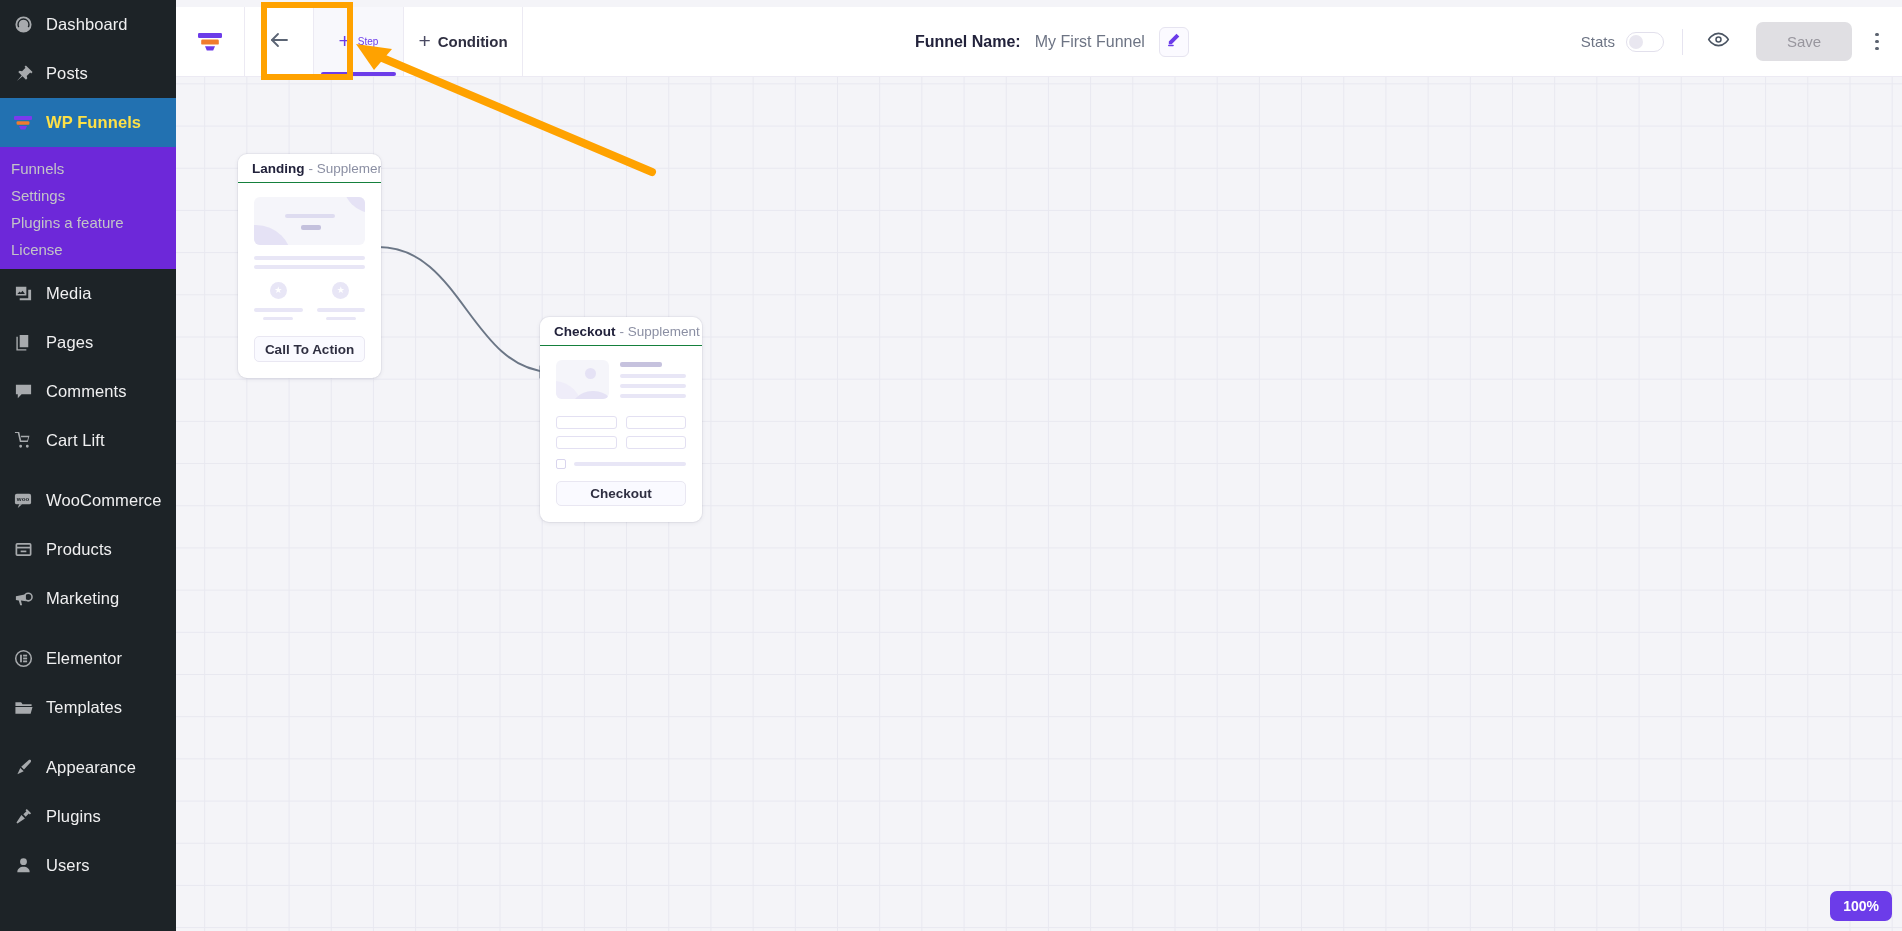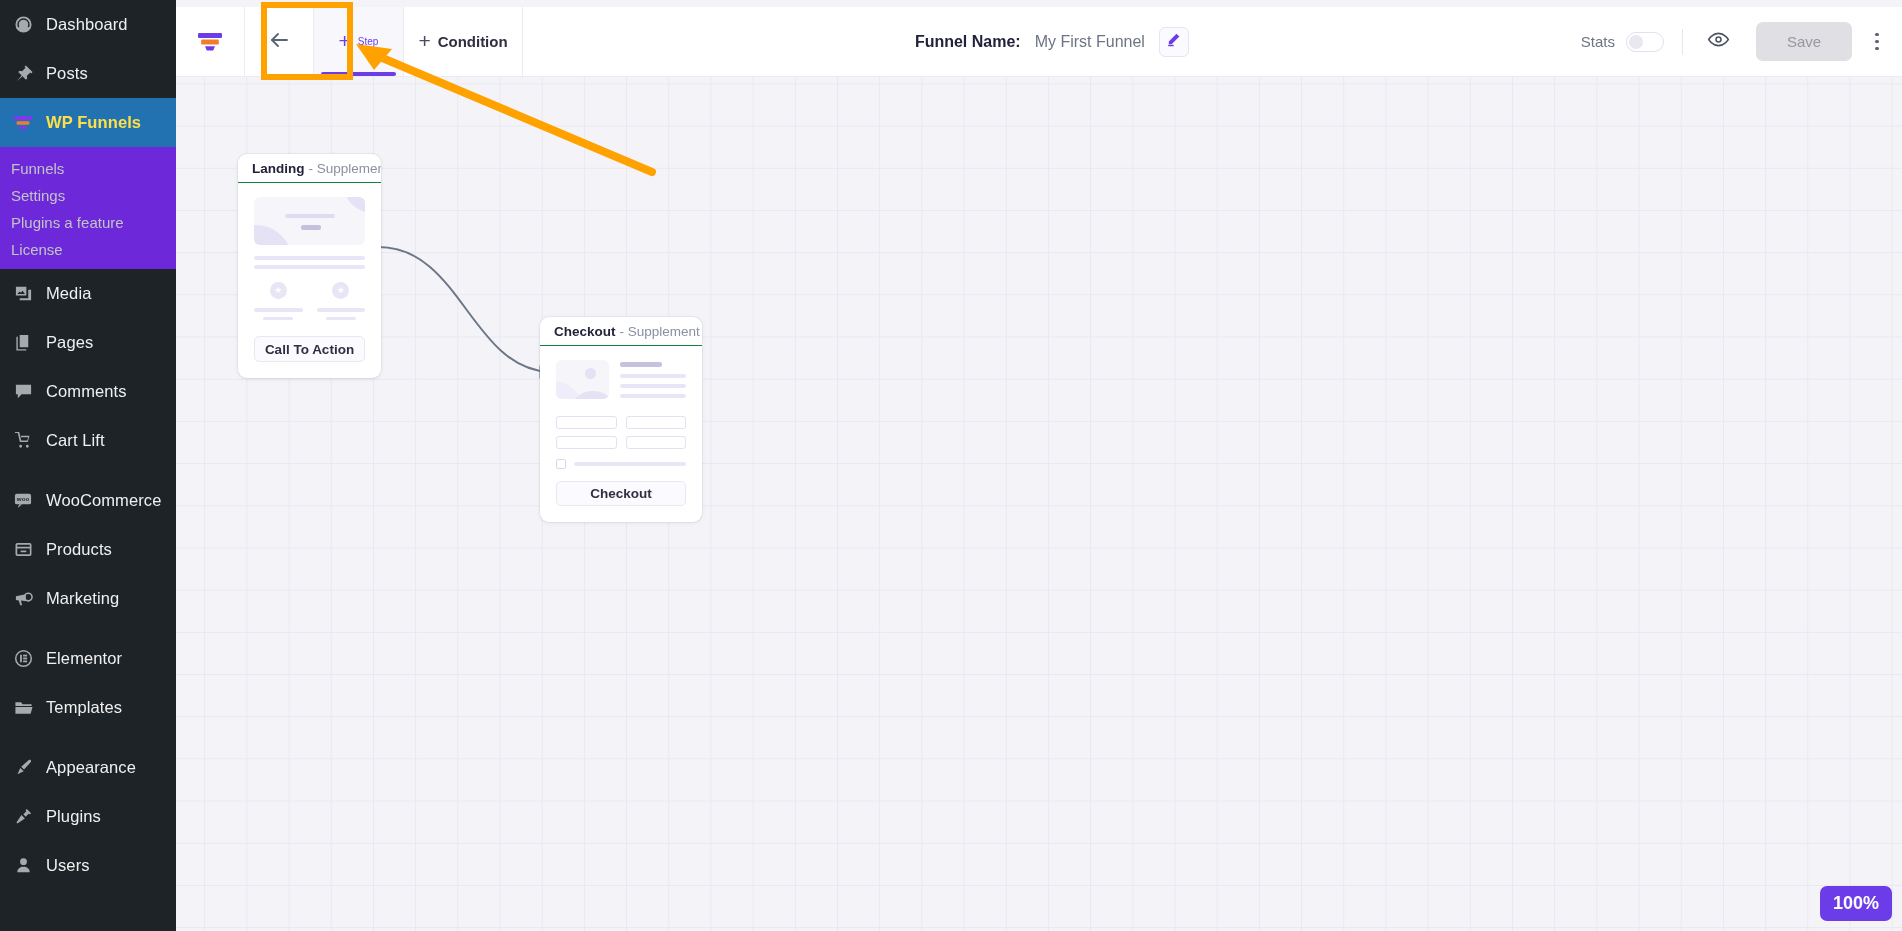--- a/index.html
+++ b/index.html
@@ -262,21 +262,21 @@
     position: absolute;
     left: 261px; top: 2px; width: 92px; height: 78px;
     border: 6px solid #FFA200;
     z-index: 51;
   }
 
   
   #zoom-badge {
     position: absolute; right: 10px; bottom: 10px;
     background: #6c3ce9; color: #fff;
-    font-size: 18px; font-weight: 700;
+    font-size: 14px; font-weight: 700;
     padding: 7px 13px; border-radius: 7px;
     z-index: 30; cursor: pointer;
   }
 </style>
 </head>
 <body>
 
 <div id="app">
 
   <nav id="sidebar">

